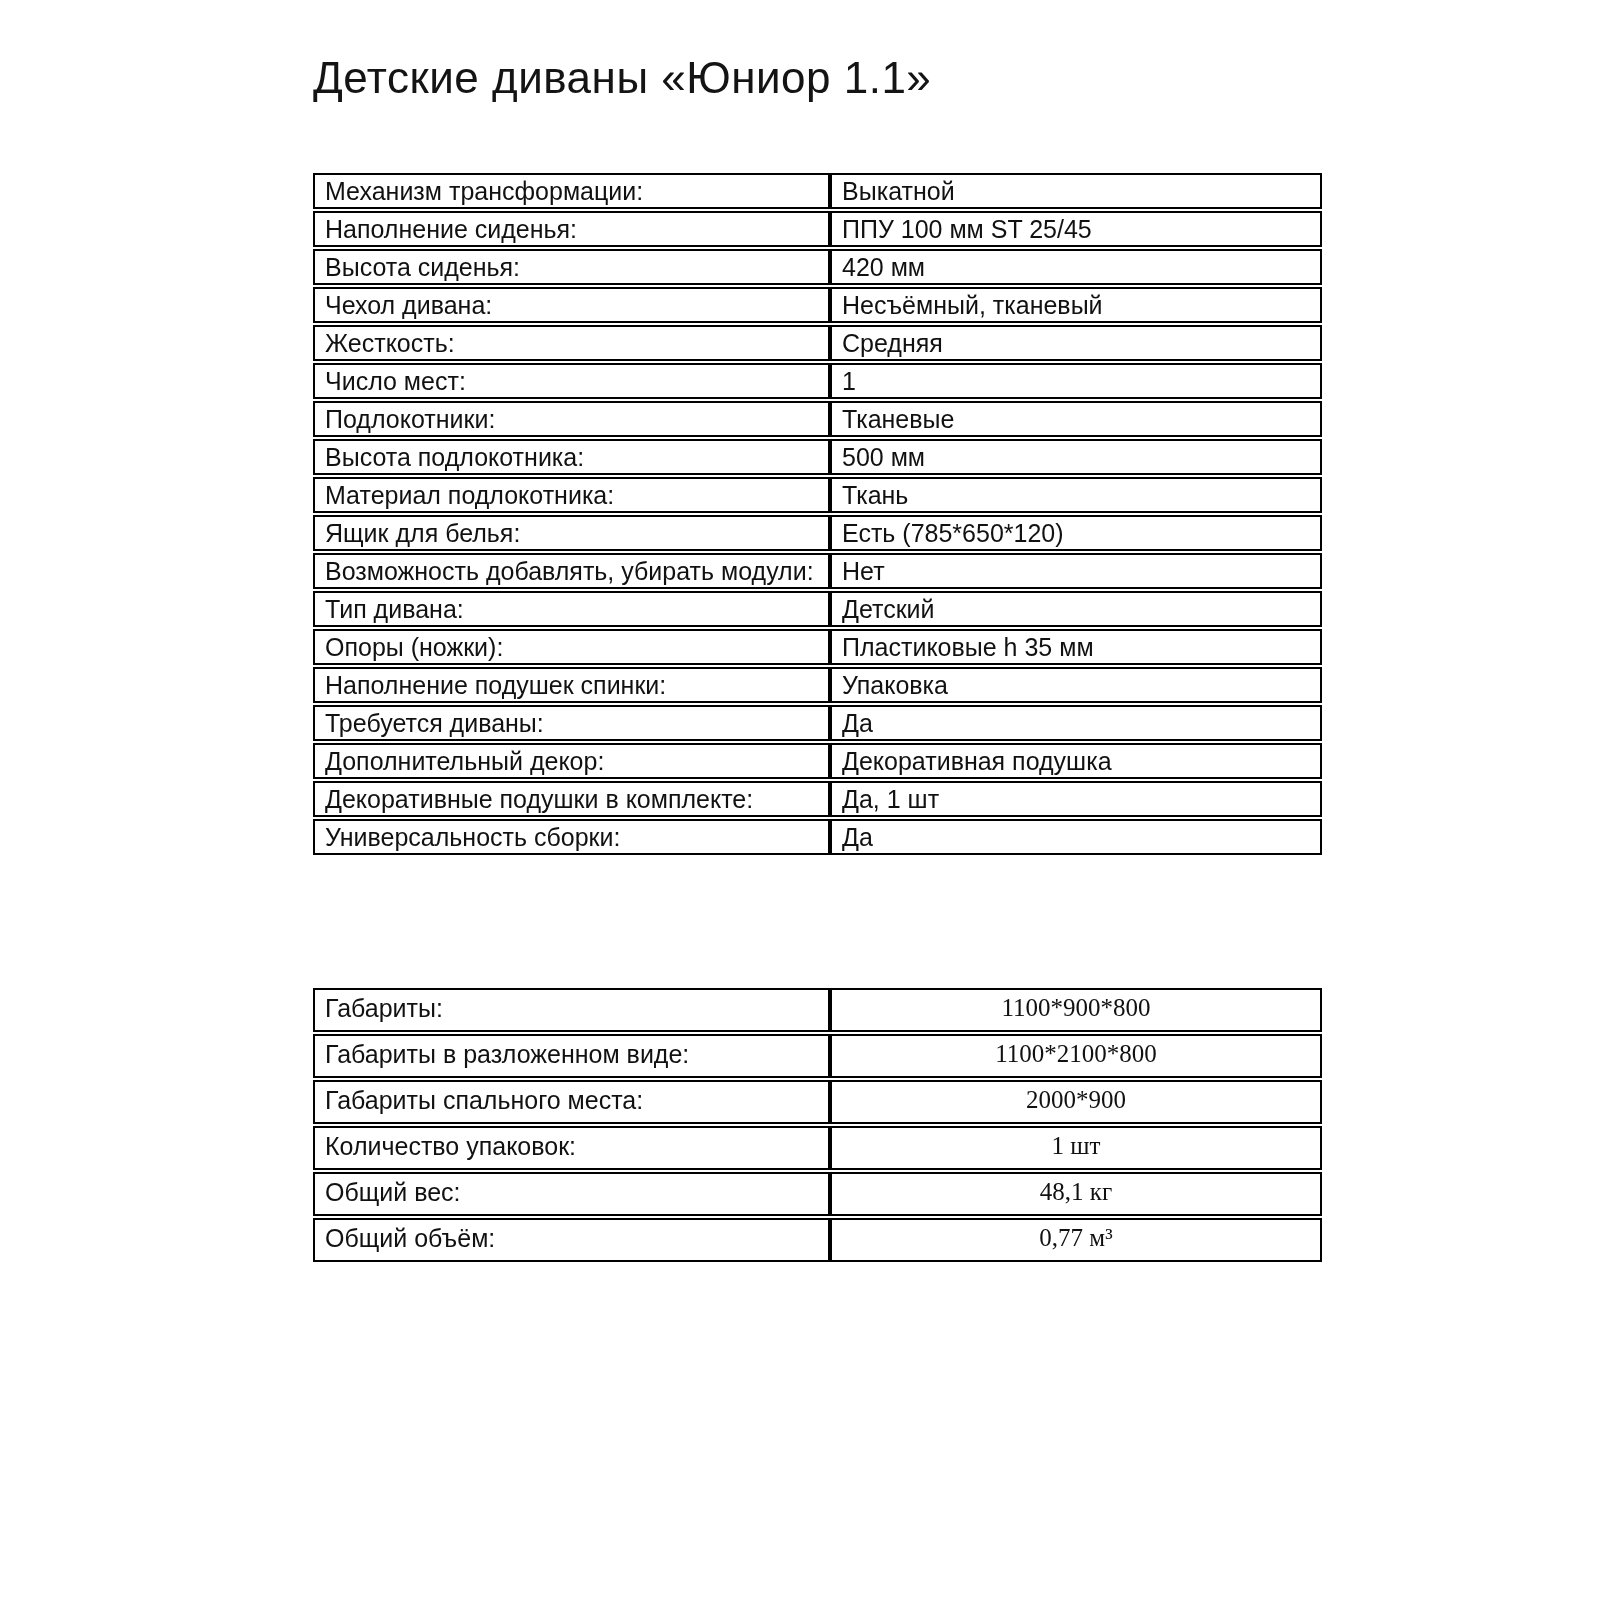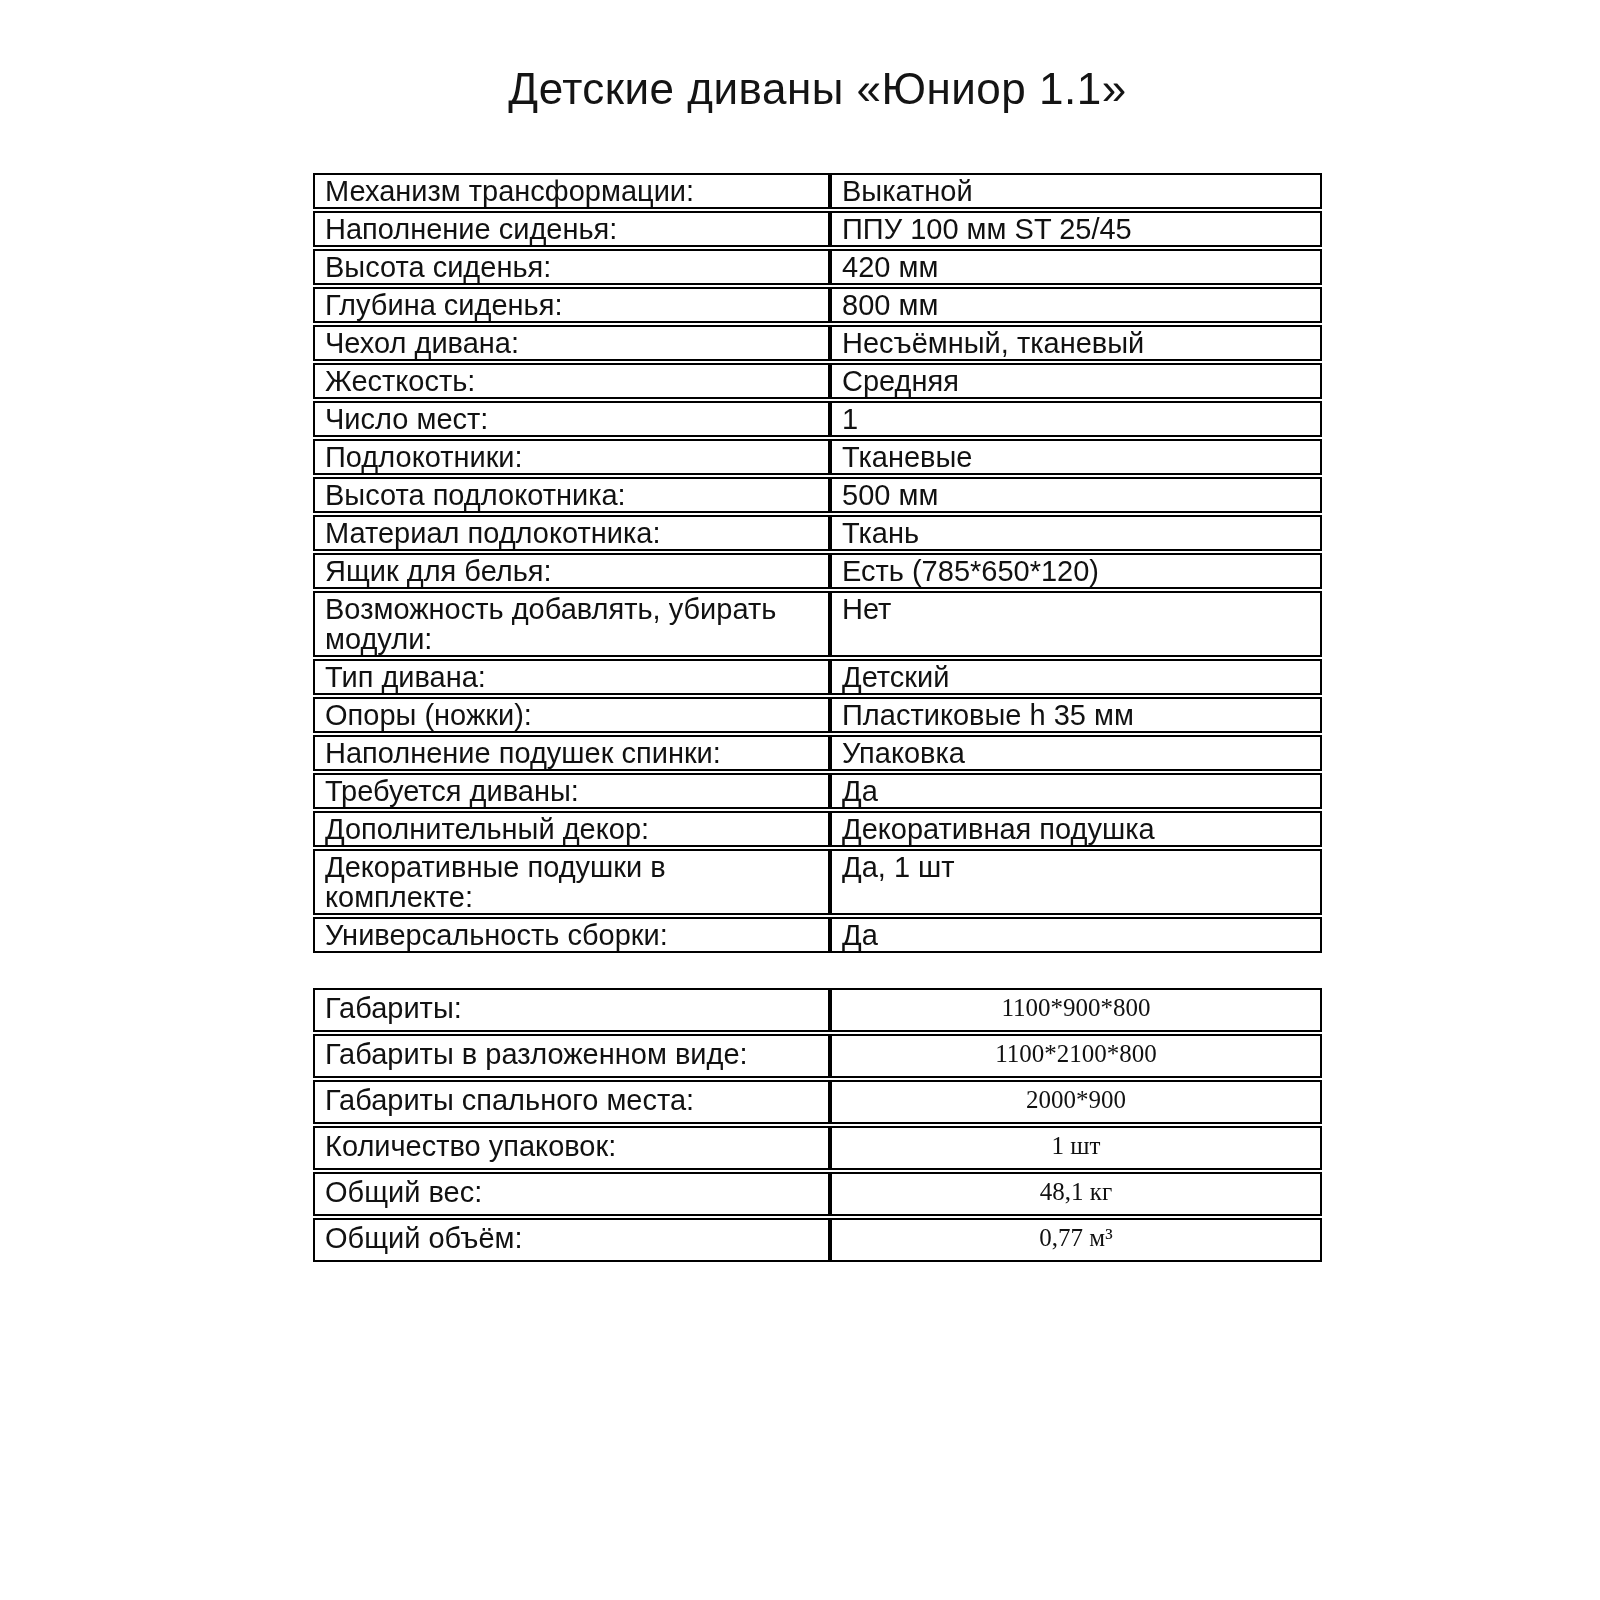--- a/index.html
+++ b/index.html
@@ -11,24 +11,23 @@
     position: relative;
     width: 1600px;
     height: 1600px;
     background: #ffffff;
     font-family: "Liberation Sans", sans-serif;
     color: #151515;
     overflow: hidden;
   }
   .doc-title {
     position: absolute;
-    top: 64px;
+    top: 53px;
     left: 313px;
     width: 1009px;
-    text-align: center;
     font-size: 44px;
     font-weight: 400;
     letter-spacing: 0.5px;
     color: #141414;
     white-space: nowrap;
   }
   table.spec {
     position: absolute;
     left: 313px;
     width: 1009px;
@@ -37,21 +36,21 @@
     border-spacing: 0 2px;
   }
   #spec-table { top: 171px; }
   #dimensions-table { top: 986px; }
 
   table.spec td {
     border: 2px solid #000000;
     background: #ffffff;
     vertical-align: top;
     padding: 1px 10px;
-    font-size: 29px;
+    font-size: 25px;
     line-height: 30px;
     color: #111111;
     overflow: hidden;
   }
   #spec-table td { height: 30px; }
   #dimensions-table td { height: 35px; line-height: 35px; }
 
   #dimensions-table td.value-cell {
     font-family: "Liberation Serif", serif;
     font-size: 25px;
@@ -78,24 +77,20 @@
     <td class="label-cell">Механизм трансформации:</td>
     <td class="value-cell">Выкатной</td>
   </tr>
         <tr>
     <td class="label-cell">Наполнение сиденья:</td>
     <td class="value-cell">ППУ 100 мм ST 25/45</td>
   </tr>
         <tr>
     <td class="label-cell">Высота сиденья:</td>
     <td class="value-cell">420 мм</td>
-  </tr>
-        <tr>
-    <td class="label-cell">Глубина сиденья:</td>
-    <td class="value-cell">800 мм</td>
   </tr>
         <tr>
     <td class="label-cell">Чехол дивана:</td>
     <td class="value-cell">Несъёмный, тканевый</td>
   </tr>
         <tr>
     <td class="label-cell">Жесткость:</td>
     <td class="value-cell">Средняя</td>
   </tr>
         <tr>

